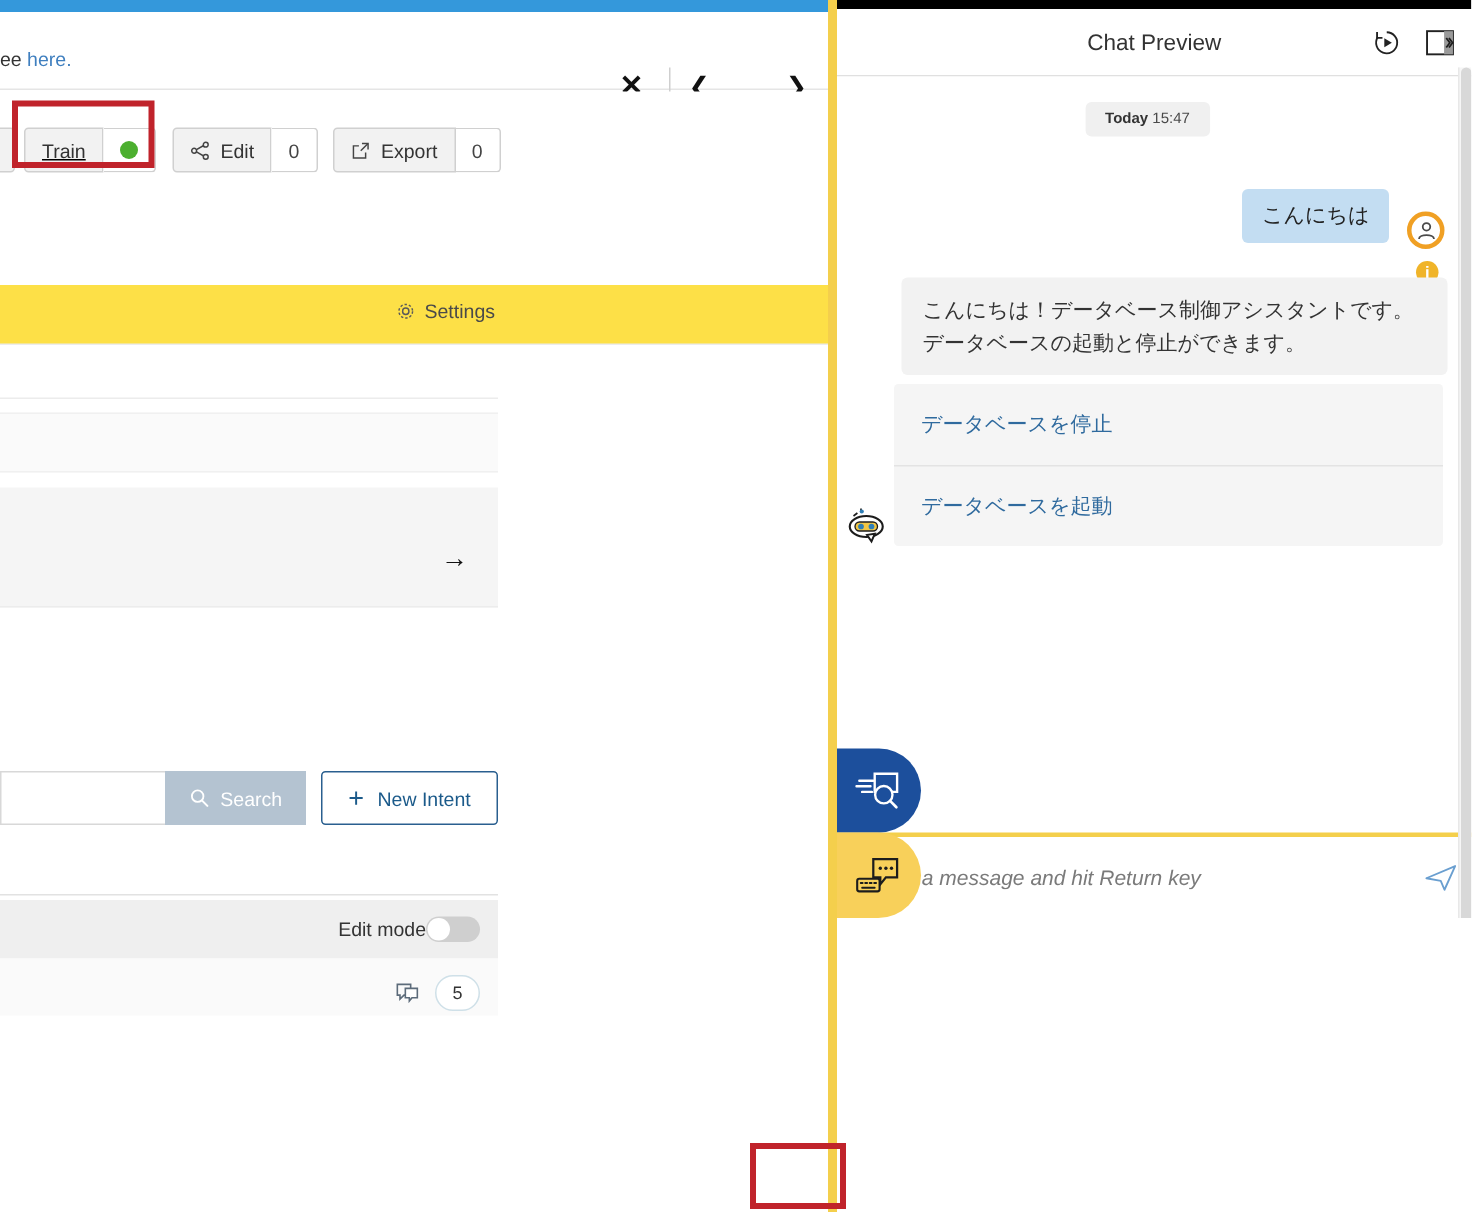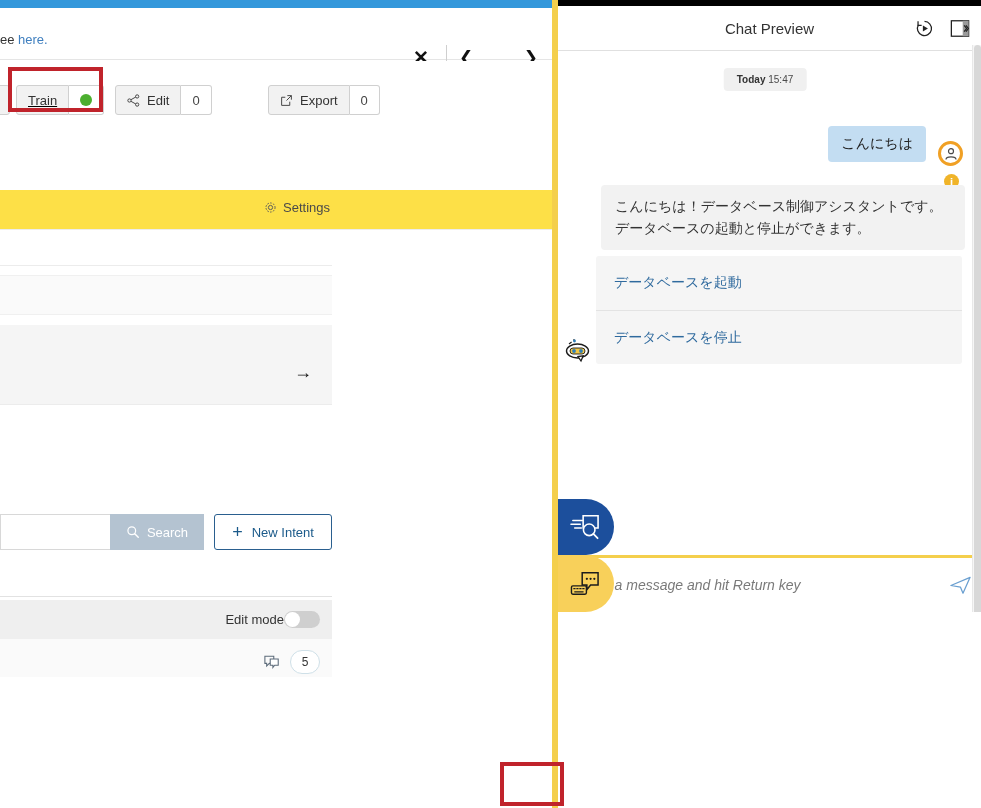--- a/index.html
+++ b/index.html
@@ -287,21 +287,21 @@
             <circle cx="12.5" cy="3" r="2" fill="none" stroke="#444" stroke-width="1.2"></circle>
             <circle cx="12.5" cy="13" r="2" fill="none" stroke="#444" stroke-width="1.2"></circle>
             <circle cx="3" cy="8" r="2" fill="none" stroke="#444" stroke-width="1.2"></circle>
             <path d="M4.9 7 L10.8 3.7 M4.9 9 L10.8 12.3" fill="none" stroke="#444" stroke-width="1.2"></path>
           </svg>
           <span>Edit</span>
         </div>
         <div class="seg count right-r">0</div>
       </div>
 
-      <div class="seg-group" style="left:222px; top:24px;margin-left:46px;">
+      <div class="seg-group" style="left:222px; top:24px;">
         <div class="seg left-r">
           <svg class="gear" width="14" height="14" viewBox="0 0 16 16">
             <path d="M9 2 H14 V7" fill="none" stroke="#444" stroke-width="1.2"></path>
             <path d="M14 2 L8 8" fill="none" stroke="#444" stroke-width="1.2"></path>
             <path d="M12 9.5 V14 H2 V4 H6.5" fill="none" stroke="#444" stroke-width="1.2"></path>
           </svg>
           <span>Export</span>
         </div>
         <div class="seg count right-r">0</div>
       </div>
@@ -408,22 +408,22 @@
         <svg width="16" height="16" viewBox="0 0 16 16">
           <circle cx="8" cy="5.2" r="2.5" fill="none" stroke="#4a4a4a" stroke-width="1.2"></circle>
           <path d="M3 13.4 C3 9.9 13 9.9 13 13.4" fill="none" stroke="#4a4a4a" stroke-width="1.2"></path>
         </svg>
       </div>
       <div class="dot-amber">i</div>
 
       <div class="msg-bot">こんにちは！データベース制御アシスタントです。データベースの起動と停止ができます。</div>
 
       <div class="quick-card">
+        <div class="quick-item">データベースを停止</div>
         <div class="quick-item">データベースを起動</div>
-        <div class="quick-item">データベースを停止</div>
       </div>
 
       <div class="avatar-bot">
         <svg width="32" height="32" viewBox="0 0 32 32">
           <path d="M5 6 L7.6 4 M10 3.3 L10 1" stroke="#1c1c1c" stroke-width="1.1" fill="none"></path>
           <circle cx="10.5" cy="3" r="1.4" fill="#2f7fb8"></circle>
           <path d="M2.5 13 A11 7 0 1 1 24.5 13 A11 7 0 1 1 2.5 13 Z" fill="#ffffff" stroke="#1c1c1c" stroke-width="1.4"></path>
           <path d="M14 18.6 L17 23 L19.2 17.8 Z" fill="#ffffff" stroke="#1c1c1c" stroke-width="1.3"></path>
           <rect x="6" y="10" width="15" height="6" rx="3" fill="#f2c744" stroke="#1c1c1c" stroke-width="0.9"></rect>
           <circle cx="10" cy="13" r="1.9" fill="#2f7fb8"></circle>

